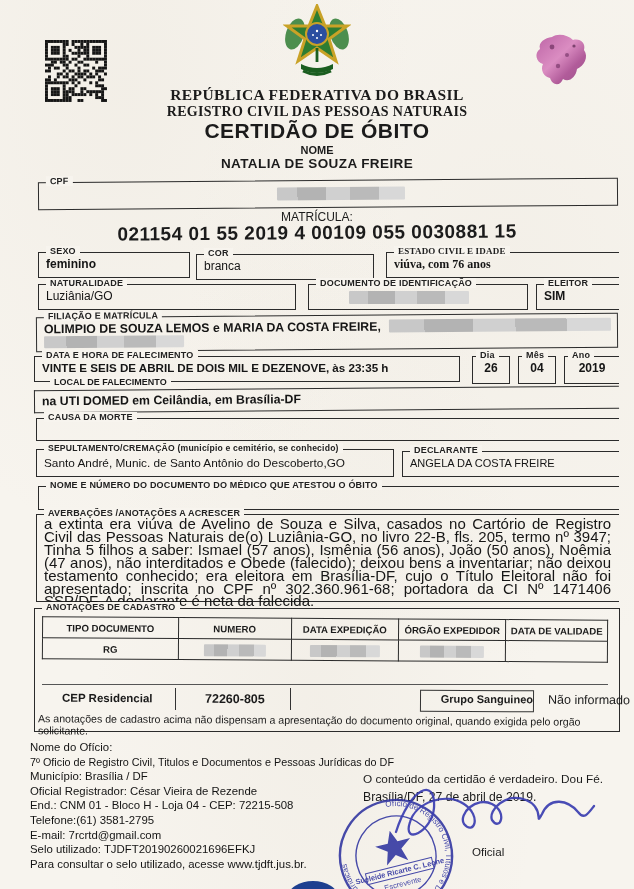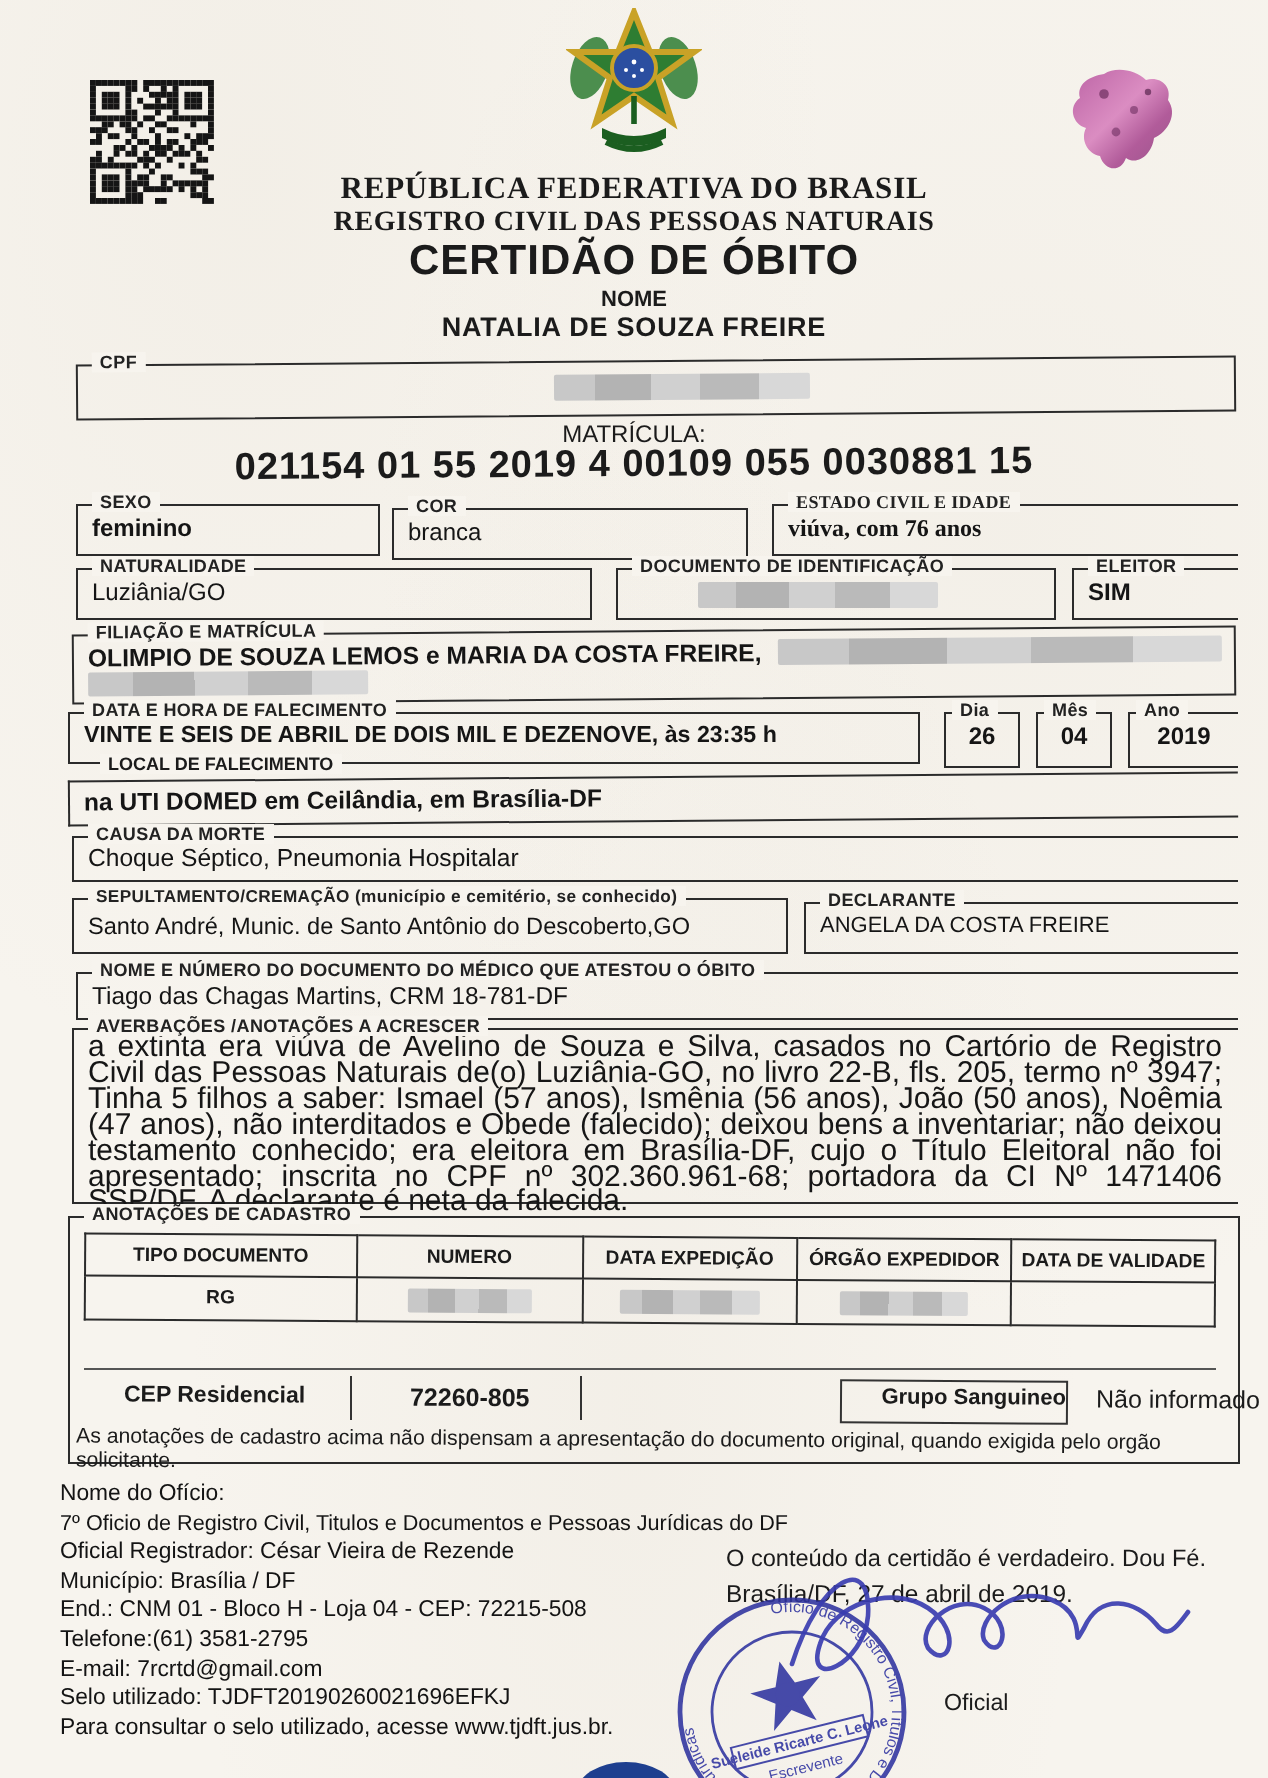--- a/index.html
+++ b/index.html
@@ -376,35 +376,33 @@
     <span class="fval" style="left:0;width:100%;text-align:center;">2019</span>
   </div>
   <div class="abs b" style="left:50px;top:377px;font-size:9px;background:#f7f4ee;padding:0 4px;">LOCAL DE FALECIMENTO</div>
 
   <div class="fieldbox tilt-a" style="left:34px;top:388px;width:584px;height:21px;border-right:none;">
     <span class="fval" style="top:3px;font-size:12.3px;">na UTI DOMED em Ceilândia, em Brasília-DF</span>
   </div>
 
   <div class="fieldbox" style="left:36px;top:418px;width:582px;height:21px;border-right:none;">
     <span class="flabel">CAUSA DA MORTE</span>
-    <span class="fval" style="top:3px;font-weight:normal;font-size:12.3px;">Choque Séptico, Pneumonia Hospitalar</span>
   </div>
 
   <div class="fieldbox" style="left:36px;top:449px;width:356px;height:26px;">
     <span class="flabel" style="font-size:8.6px;">SEPULTAMENTO/CREMAÇÃO (município e cemitério, se conhecido)</span>
     <span class="fval" style="top:6px;font-weight:normal;font-size:11.8px;">Santo André, Munic. de Santo Antônio do Descoberto,GO</span>
   </div>
   <div class="fieldbox" style="left:402px;top:451px;width:216px;height:24px;border-right:none;">
     <span class="flabel">DECLARANTE</span>
     <span class="fval" style="top:5px;font-weight:normal;font-size:11px;">ANGELA DA COSTA FREIRE</span>
   </div>
 
   <div class="fieldbox" style="left:38px;top:486px;width:580px;height:22px;border-right:none;">
     <span class="flabel">NOME E NÚMERO DO DOCUMENTO DO MÉDICO QUE ATESTOU O ÓBITO</span>
-    <span class="fval" style="top:4px;font-weight:normal;font-size:12.2px;">Tiago das Chagas Martins, CRM 18-781-DF</span>
   </div>
 
   <div class="fieldbox" style="left:36px;top:514px;width:582px;height:86px;border-right:none;">
     <span class="flabel">AVERBAÇÕES /ANOTAÇÕES A ACRESCER</span>
     <div class="para" style="padding:3px 8px 0 7px;">a extinta era viúva de Avelino de Souza e Silva, casados no Cartório de Registro Civil das Pessoas Naturais de(o) Luziânia-GO, no livro 22-B, fls. 205, termo nº 3947; Tinha 5 filhos a saber: Ismael (57 anos), Ismênia (56 anos), João (50 anos), Noêmia (47 anos), não interditados e Obede (falecido); deixou bens a inventariar; não deixou testamento conhecido; era eleitora em Brasília-DF, cujo o Título Eleitoral não foi apresentado; inscrita no CPF nº 302.360.961-68; portadora da CI Nº 1471406 SSP/DF. A declarante é neta da falecida.</div>
   </div>
 
   <div class="fieldbox" style="left:34px;top:608px;width:584px;height:122px;">
     <span class="flabel">ANOTAÇÕES DE CADASTRO</span>
   </div>
@@ -432,22 +430,22 @@
   <div class="abs" style="left:175px;top:688px;height:22px;border-left:1.4px solid #333;"></div>
   <div class="abs b tilt-b" style="left:205px;top:692px;font-size:12.5px;">72260-805</div>
   <div class="abs" style="left:290px;top:688px;height:22px;border-left:1.4px solid #333;"></div>
   <div class="abs b tilt-b" style="left:420px;top:690px;width:112px;height:18px;border:1.4px solid #333;text-align:right;font-size:11px;padding-top:2px;">Grupo Sanguineo</div>
   <div class="abs tilt-b" style="left:548px;top:693px;font-size:12.5px;">Não informado</div>
   <div class="abs tilt-b" style="left:38px;top:714px;width:580px;font-size:10.6px;">As anotações de cadastro acima não dispensam a apresentação do documento original, quando exigida pelo orgão solicitante.</div>
 
   <div class="abs" style="left:30px;top:740px;width:400px;">
     <div class="footline">Nome do Ofício:</div>
     <div class="footline" style="font-size:10.8px;">7º Oficio de Registro Civil, Titulos e Documentos e Pessoas Jurídicas do DF</div>
+    <div class="footline">Município: Brasília / DF</div>
     <div class="footline">Oficial Registrador:  César Vieira de Rezende</div>
-    <div class="footline">Município: Brasília / DF</div>
     <div class="footline">End.: CNM 01 - Bloco H - Loja 04 - CEP: 72215-508</div>
     <div class="footline">Telefone:(61) 3581-2795</div>
     <div class="footline">E-mail: 7rcrtd@gmail.com</div>
     <div class="footline">Selo utilizado: TJDFT20190260021696EFKJ</div>
     <div class="footline">Para consultar o selo utilizado, acesse www.tjdft.jus.br.</div>
   </div>
 
   <div class="abs" style="left:363px;top:772px;font-size:11.8px;white-space:nowrap;">O conteúdo da certidão é verdadeiro. Dou Fé.</div>
   <div class="abs" style="left:363px;top:790px;font-size:12.2px;">Brasília/DF, 27 de abril de 2019.</div>
 

